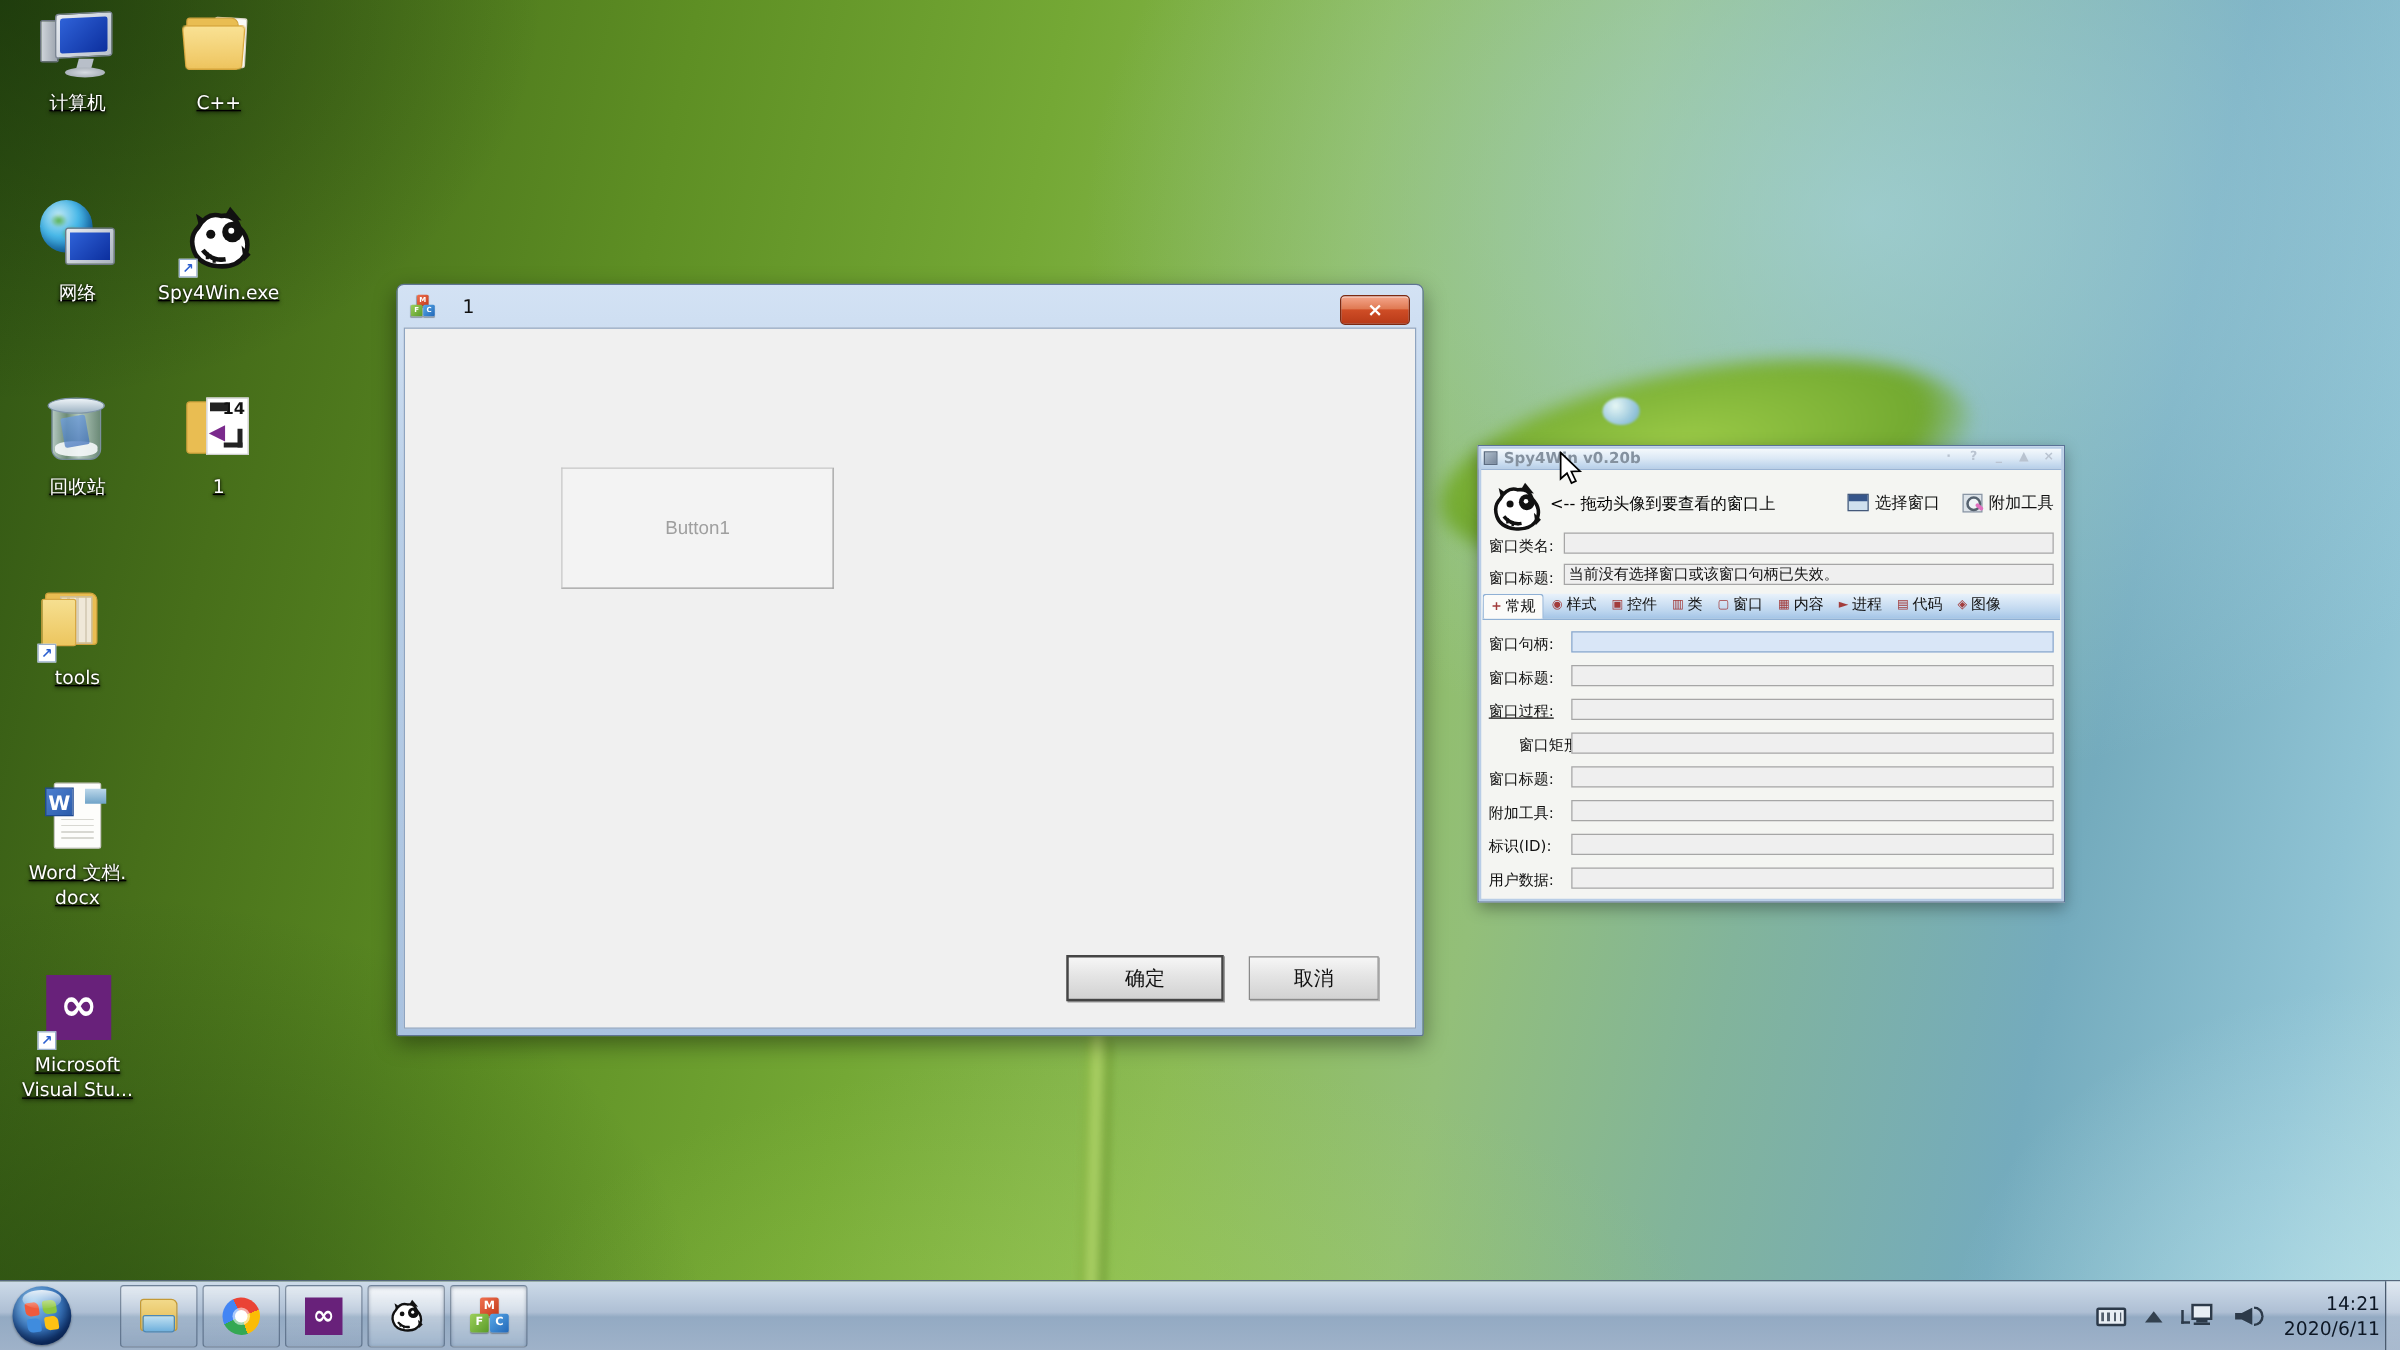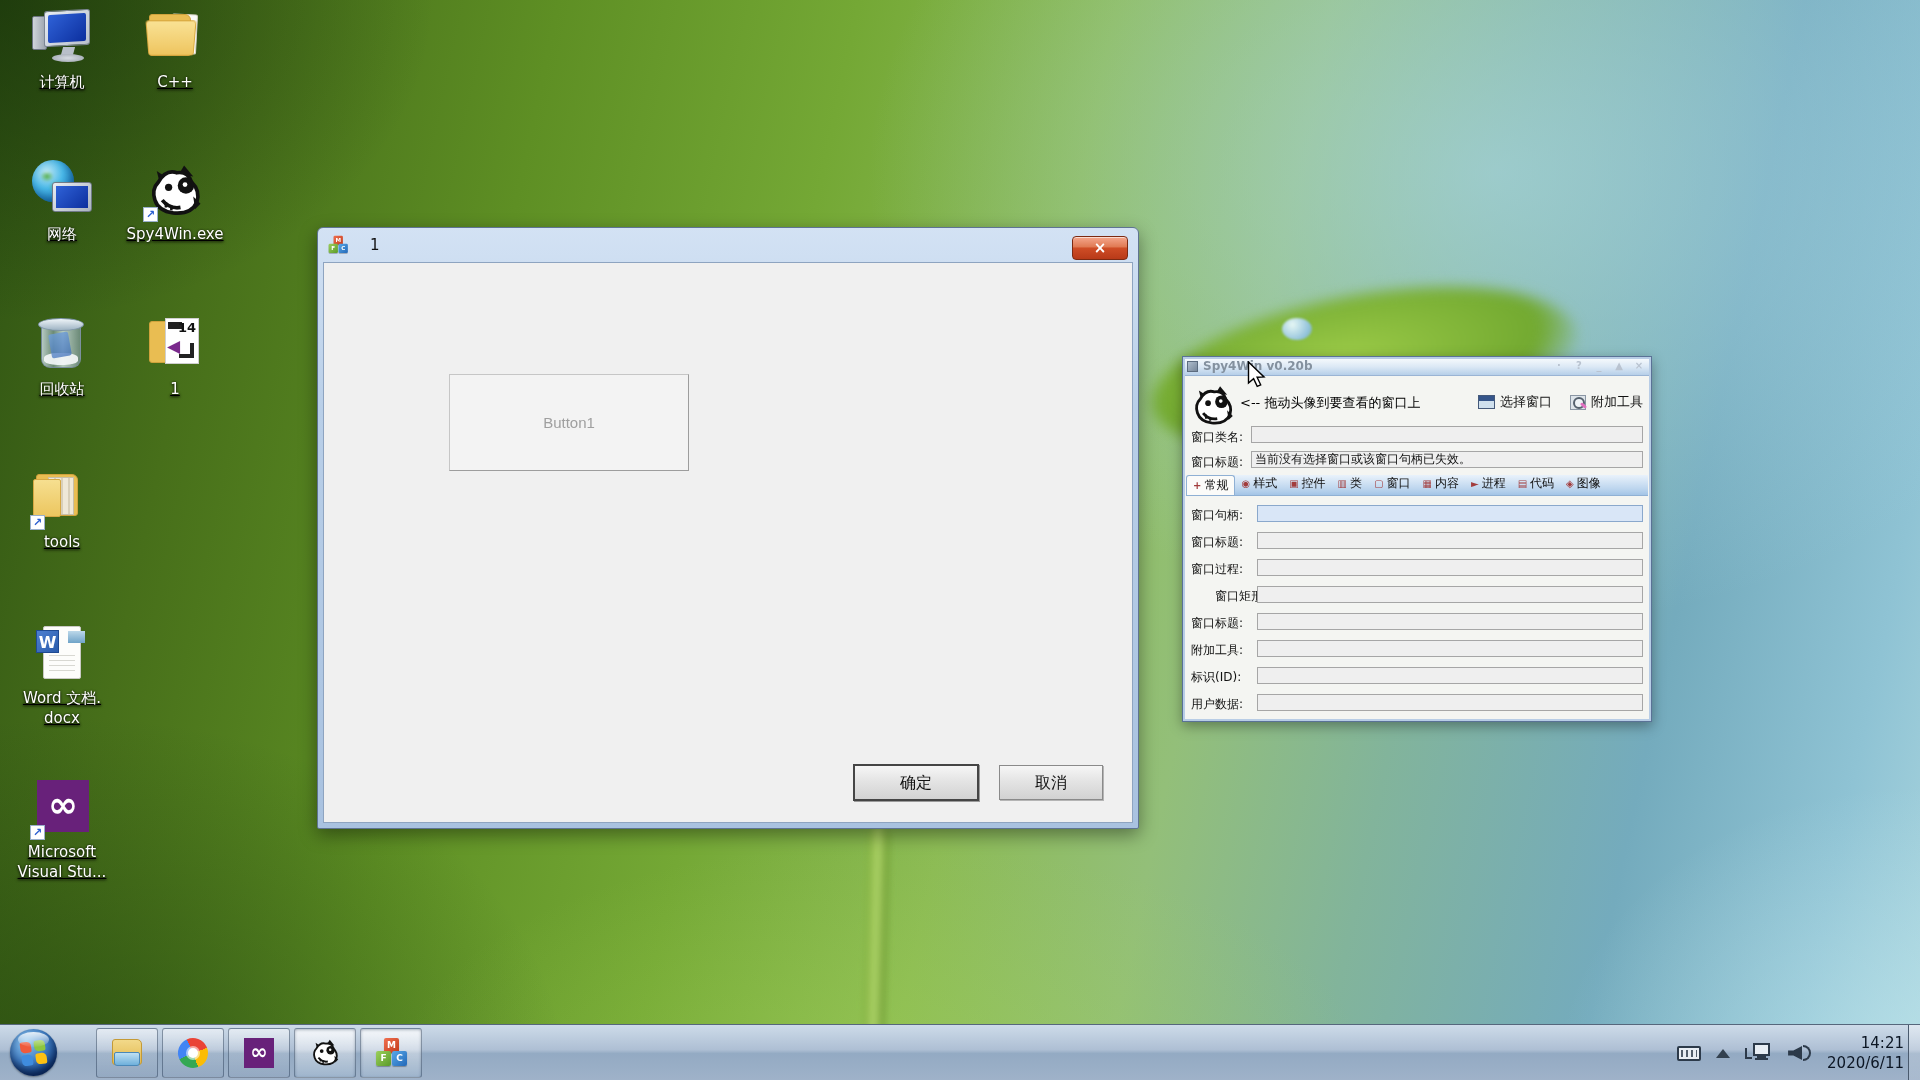--- a/index.html
+++ b/index.html
@@ -91,21 +91,21 @@
   .cube{position:absolute;width:15px;height:15px;color:#fff;font-size:9px;font-weight:bold;text-align:center;line-height:15px;border-radius:2px;box-shadow:0 1px 1px rgba(0,0,0,.3);}
   .cube-m{left:9px;top:0;background:linear-gradient(135deg,#f07050,#c23a1a);}
   .cube-f{left:1px;top:13px;background:linear-gradient(135deg,#9cd05c,#5a9a28);}
   .cube-c{left:17px;top:13px;background:linear-gradient(135deg,#58a8e8,#2268b8);}
   .mfc-small{transform:scale(.62);transform-origin:0 50%;}
   #dialog .close-btn{position:absolute;right:10px;top:8px;width:56px;height:24px;border-radius:4px;
     background:linear-gradient(180deg,#f5a78d 0%,#e07a53 45%,#cf4d26 50%,#b83a18 100%);
     border:1px solid #7c2a12;color:#fff;font-size:15px;font-weight:bold;text-align:center;line-height:22px;
     box-shadow:inset 0 1px 0 rgba(255,255,255,.6);cursor:pointer;}
   #dialog .client{position:absolute;left:5px;right:5px;top:34px;bottom:5px;background:#f0f0f0;border:1px solid #8ea4c0;}
-  #btn1{position:absolute;left:125px;top:111px;width:240px;height:97px;background:#f3f3f3;
+  #btn1{position:absolute;left:125px;top:111px;width:218px;height:97px;background:#f3f3f3;
     border:1px solid;border-color:#c6c6c6 #9d9d9d #9d9d9d #c6c6c6;color:#9f9f9f;font-size:15px;}
   .push-btn{position:absolute;background:linear-gradient(180deg,#f6f6f6,#e4e4e4 45%,#d2d2d2);
     font-size:16px;color:#111;text-align:center;cursor:pointer;}
   #ok-btn{left:529px;top:501px;width:126px;height:37px;border:2px solid #454545;box-shadow:1px 1px 0 #9a9a9a;line-height:33px;}
   #cancel-btn{left:675px;top:502px;width:104px;height:35px;border:1px solid #8a8a8a;box-shadow:1px 1px 0 #b4b4b4;line-height:33px;}
 
   
   #spy{position:absolute;left:1182px;top:356px;width:470px;height:366px;
     background:#f4f5f2;border:1px solid #5a7296;box-shadow:0 4px 12px rgba(0,0,0,.35);}
   #spy .frame{position:absolute;inset:0;border:2px solid #b8cde6;pointer-events:none;}
@@ -374,21 +374,21 @@
         <div class="spy-tab">
           <span class="tab-glyph">◈</span>
           <span>图像</span>
         </div>
       </div>
     <div id="spy-fields">
         <div class="spy-row-label" style="top: 150px;">窗口句柄:</div>
         <div class="spy-input focused" style="left: 74px; top: 148px; width: 386px;"></div>
         <div class="spy-row-label" style="top: 177px;">窗口标题:</div>
         <div class="spy-input" style="left: 74px; top: 175px; width: 386px;"></div>
-        <div class="spy-row-label" style="top: 204px;">窗口过程:</div>
+        <div class="spy-row-label" style="top: 204px; text-decoration: underline;">窗口过程:</div>
         <div class="spy-input" style="left: 74px; top: 202px; width: 386px;"></div>
         <div class="spy-row-label" style="top: 231px; margin-left: 24px;">窗口矩形:</div>
         <div class="spy-input" style="left: 74px; top: 229px; width: 386px;"></div>
         <div class="spy-row-label" style="top: 258px;">窗口标题:</div>
         <div class="spy-input" style="left: 74px; top: 256px; width: 386px;"></div>
         <div class="spy-row-label" style="top: 285px;">附加工具:</div>
         <div class="spy-input" style="left: 74px; top: 283px; width: 386px;"></div>
         <div class="spy-row-label" style="top: 312px;">标识(ID):</div>
         <div class="spy-input" style="left: 74px; top: 310px; width: 386px;"></div>
         <div class="spy-row-label" style="top: 339px;">用户数据:</div>

